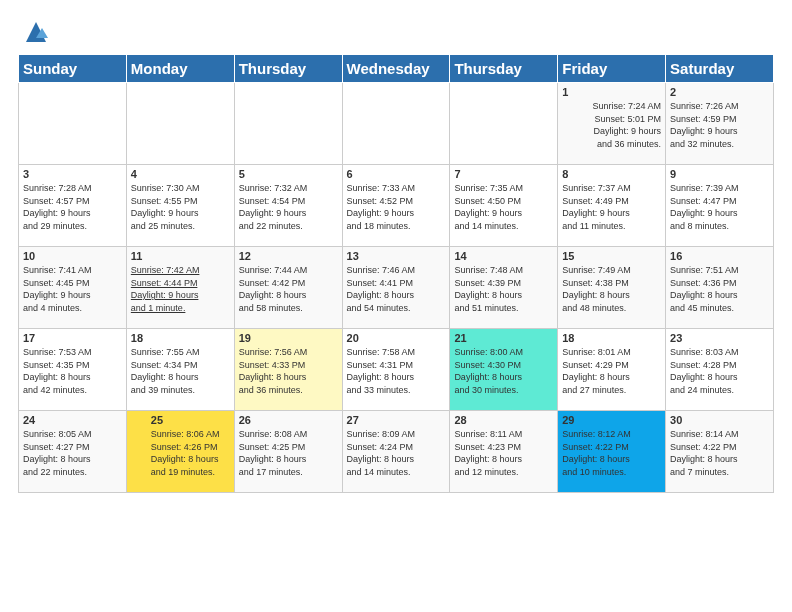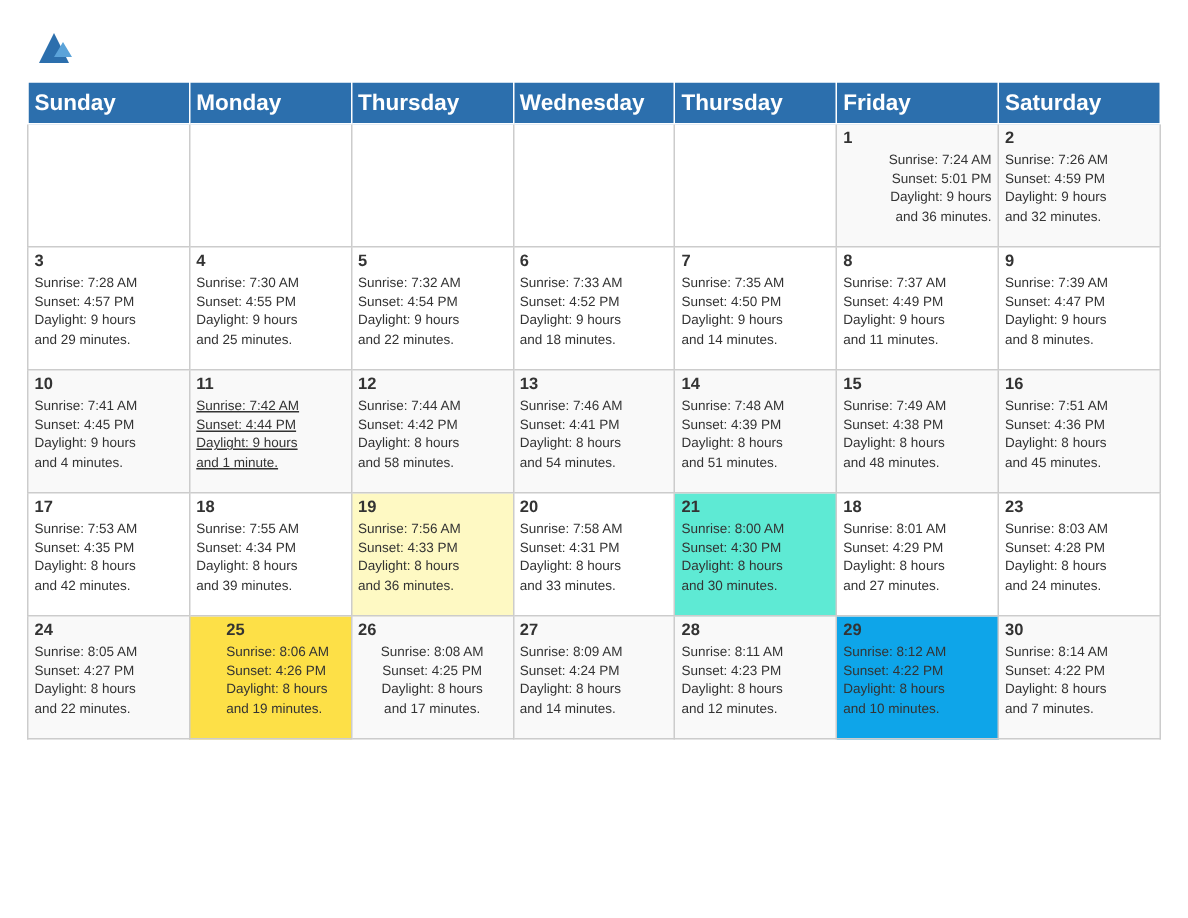--- a/index.html
+++ b/index.html
@@ -319,21 +319,21 @@
           </td>
           <td style="background: #fde047; padding-left: 24px;">
             <span class="day-num">25</span>
             <div class="day-info" style="white-space: pre-line;">Sunrise: 8:06 AM
 Sunset: 4:26 PM
 Daylight: 8 hours
 and 19 minutes.</div>
           </td>
           <td style="background: rgb(249, 249, 249);">
             <span class="day-num">26</span>
-            <div class="day-info" style="white-space: pre-line; text-align: center;">Sunrise: 8:08 AM
+            <div class="day-info" style="white-space: pre-line;">Sunrise: 8:08 AM
 Sunset: 4:25 PM
 Daylight: 8 hours
 and 17 minutes.</div>
           </td>
           <td style="background: rgb(249, 249, 249);">
             <span class="day-num">27</span>
             <div class="day-info" style="white-space: pre-line;">Sunrise: 8:09 AM
 Sunset: 4:24 PM
 Daylight: 8 hours
 and 14 minutes.</div>

